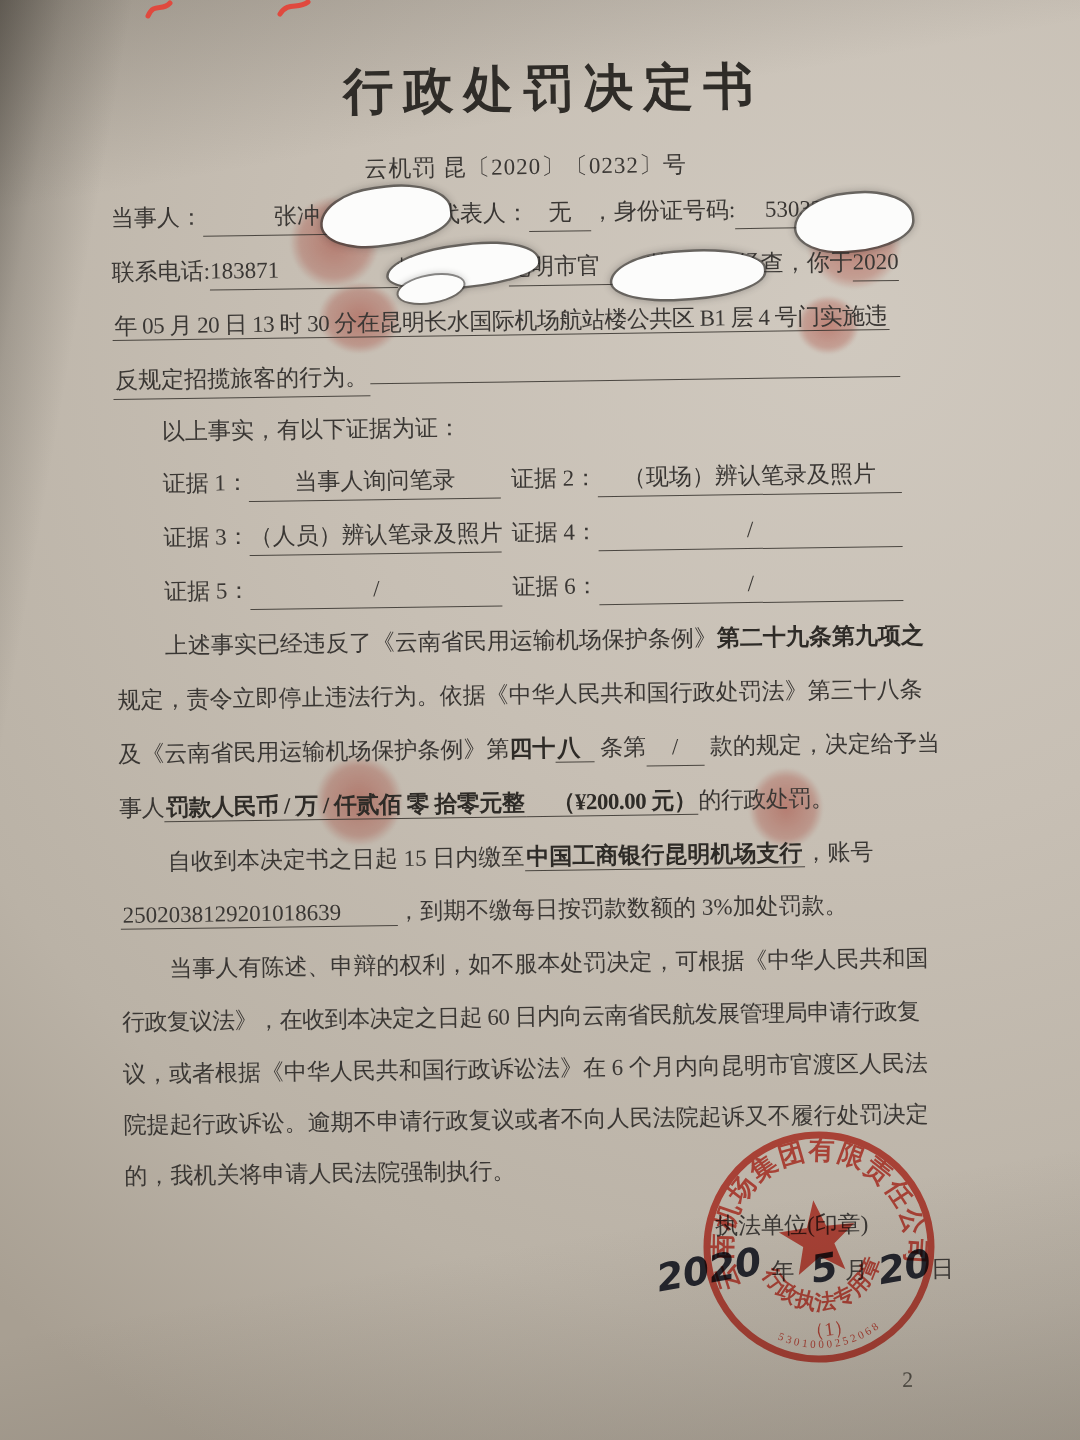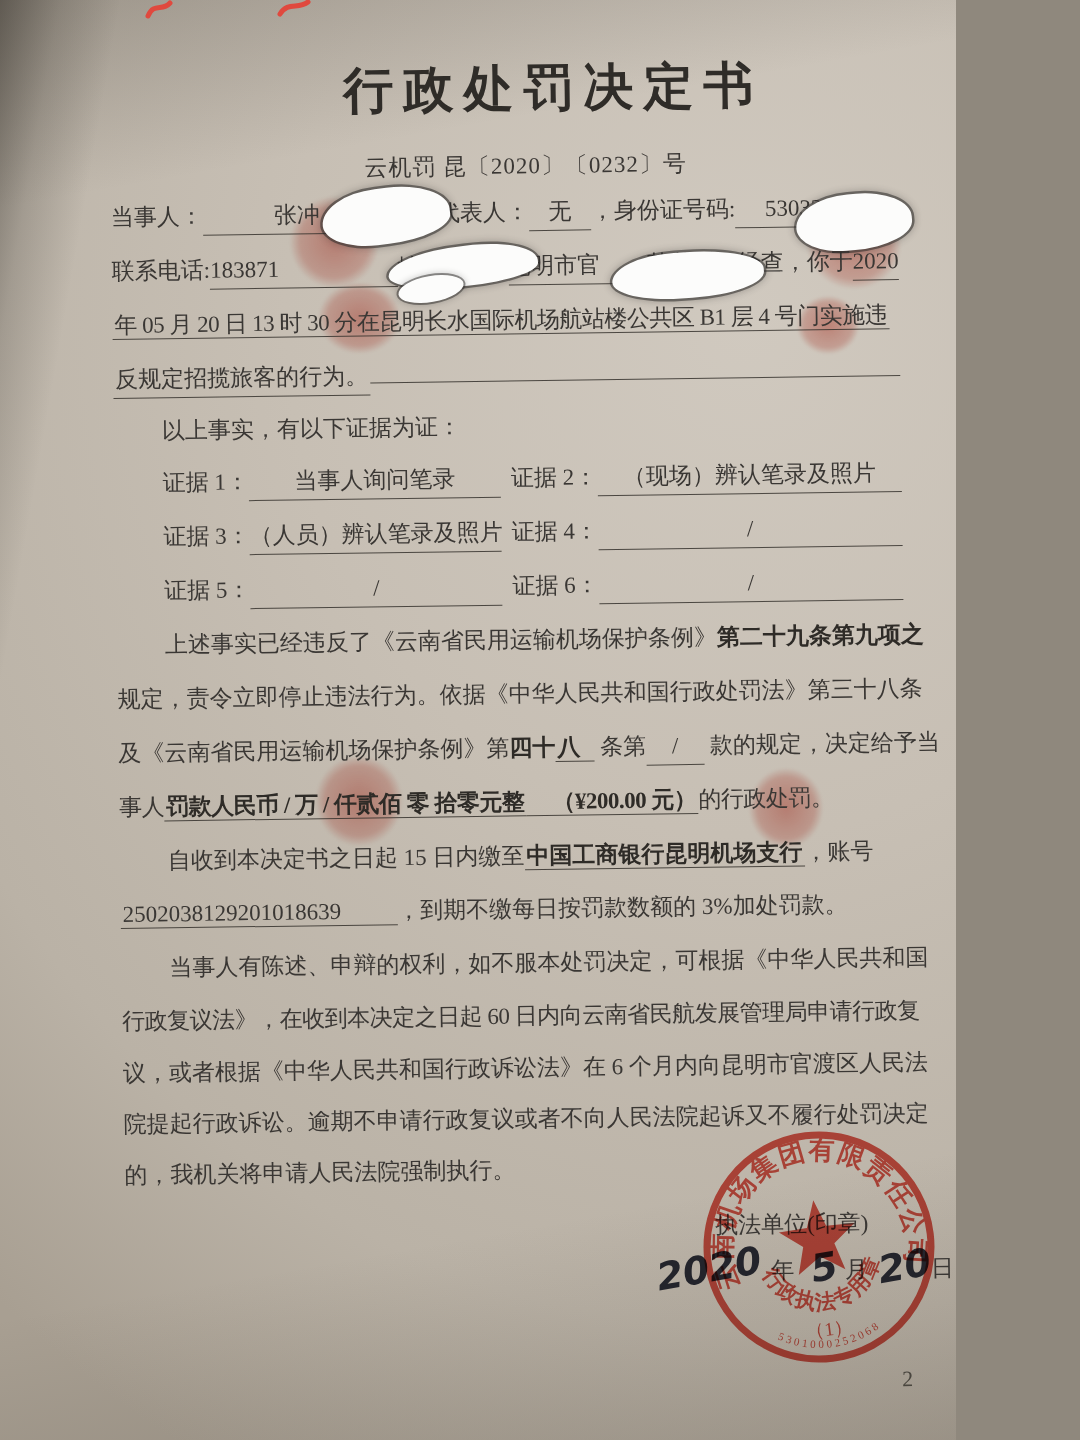--- a/index.html
+++ b/index.html
@@ -1,17 +1,17 @@
 <!DOCTYPE html>
 <html><head>
 <meta charset="utf-8">
 <style>
   html,body{margin:0;padding:0;background:#8f887d;}
   .photo{
-    position:relative;width:956px;height:1440px;overflow:hidden;
+    position:relative;width:1080px;height:1440px;overflow:hidden;
     font-family:"Liberation Serif","DejaVu Serif",serif;
     background:
       linear-gradient(100deg, rgba(47,43,37,.55) 0%, rgba(47,43,37,.20) 5%, rgba(47,43,37,0) 10%),
       linear-gradient(170deg, rgba(70,64,55,.28) 0%, rgba(70,64,55,0) 13%),
       linear-gradient(350deg, rgba(70,64,55,.22) 0%, rgba(70,64,55,0) 18%),
       radial-gradient(120% 90% at 78% 22%, #d0c9bf 0%, #c7bfb4 40%, #bab2a6 78%, #a89f92 100%);
   }
   .content{position:absolute;inset:0;transform:rotate(-0.8deg);color:#3a3734;z-index:3;}
   .row{position:absolute;white-space:nowrap;font-size:23px;line-height:34px;}
   .rowflex{display:flex;align-items:baseline;width:787px;}

